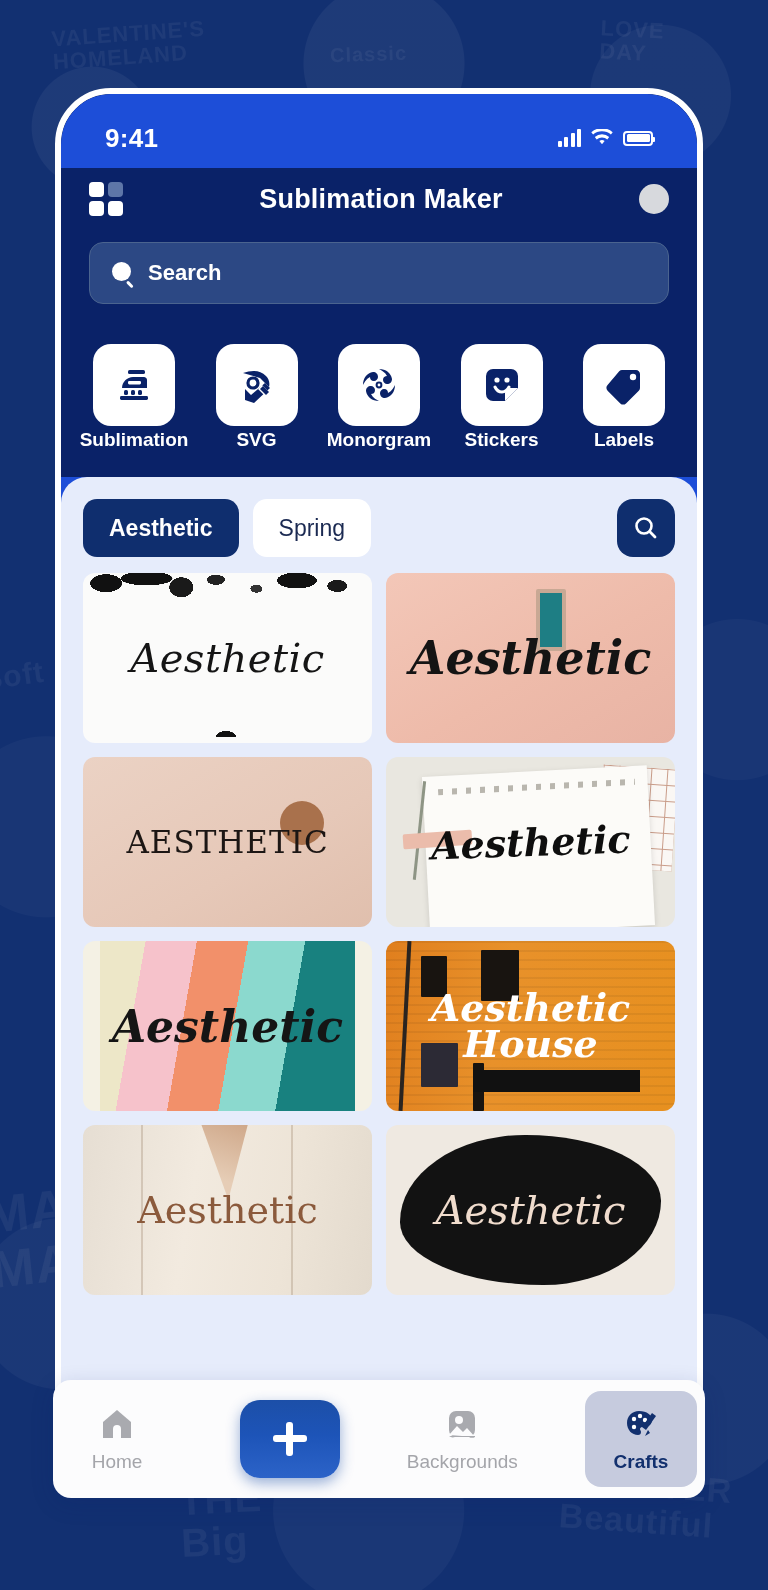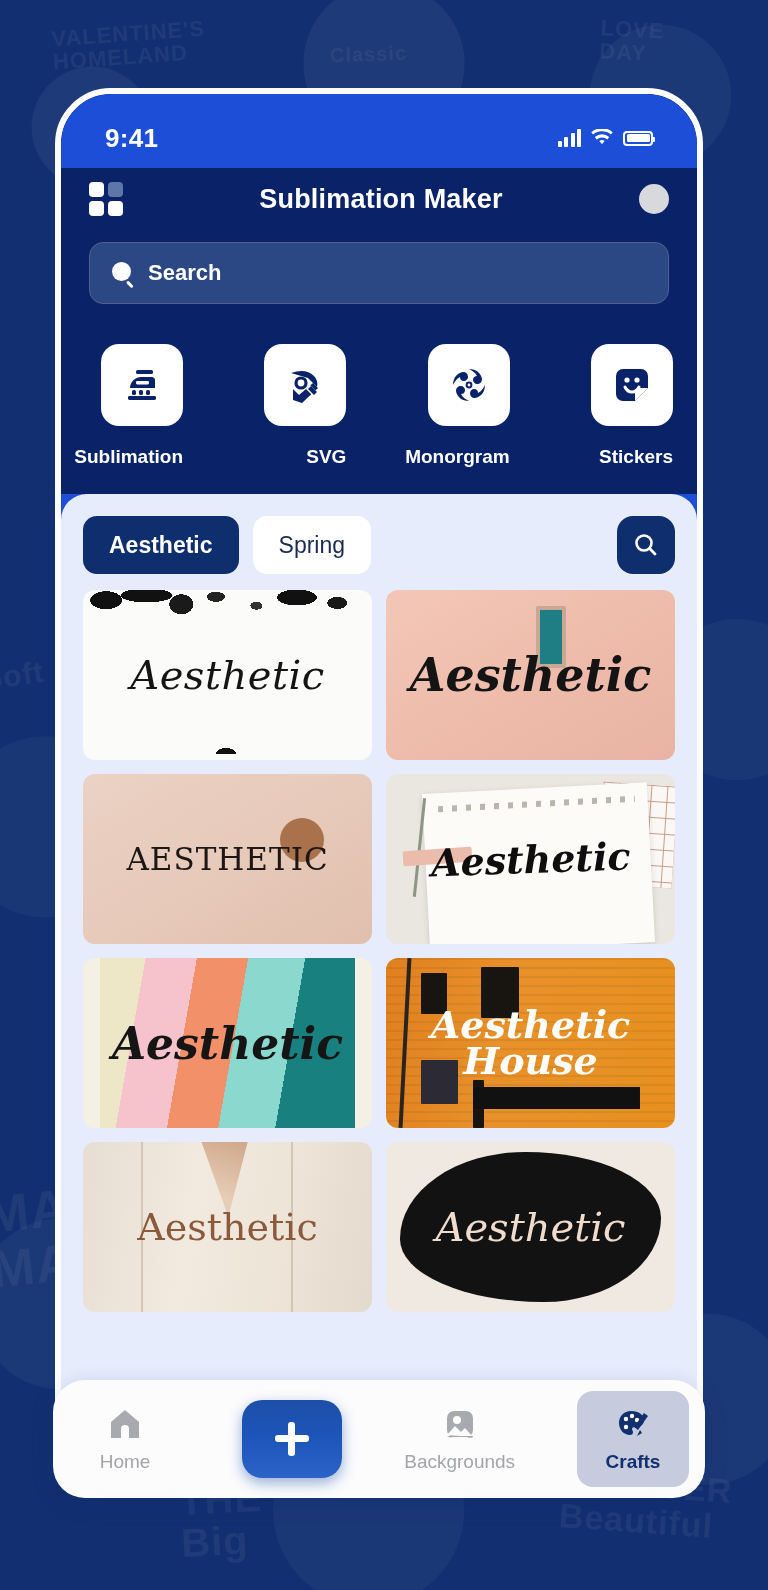--- a/index.html
+++ b/index.html
@@ -190,22 +190,22 @@
     display: flex;
     justify-content: space-between;
     padding: 22px 24px 26px 24px;
     background: #0A2268;
     flex: 0 0 auto;
   }
   .cat {
     width: 98px;
     display: flex;
     flex-direction: column;
-    align-items: flex-end;
-    gap: 20px;
+    align-items: center;
+    gap: 3px;
   }
   .cat-tile {
     width: 82px; height: 82px;
     background: #fff;
     border-radius: 18px;
     display: flex;
     align-items: center;
     justify-content: center;
   }
   .cat-tile svg { display:block; }
@@ -413,25 +413,25 @@
   .c8 .label { color:#F0DCCD; font-size: 40px; font-weight:400; }
 
   
   .navbar {
     position: absolute;
     left: 53px;
     bottom: 92px;
     width: 652px;
     height: 118px;
     background: #FCFCFD;
-    border-radius: 32px;
+    border-radius: 18px;
     display: flex;
     align-items: center;
     justify-content: space-between;
-    padding: 0 16px;
+    padding: 0 8px;
     z-index: 40;
     box-shadow: 0 6px 22px rgba(10,34,104,.18);
   }
   .nav-item {
     width: 112px;
     height: 96px;
     border-radius: 16px;
     display: flex;
     flex-direction: column;
     align-items: center;
@@ -581,20 +581,29 @@
             <path d="M13 6h18a7 7 0 0 1 7 7v12l-13 13H13a7 7 0 0 1-7-7V13a7 7 0 0 1 7-7z" fill="#0A2268"></path>
             <path d="M25 38l13-13h-8a5 5 0 0 0-5 5z" fill="#fff"></path>
             <circle cx="17" cy="17" r="2.6" fill="#fff"></circle>
             <circle cx="27" cy="17" r="2.6" fill="#fff"></circle>
             <path d="M15 24c1.6 3.4 4.2 5 7 5s5.4-1.6 7-5" fill="none" stroke="#fff" stroke-width="3" stroke-linecap="round"></path>
           </svg>
         </div>
         <div class="cat-label">Stickers</div>
       </div>
 
+      <div class="cat">
+        <div class="cat-tile">
+          <svg width="44" height="44" viewBox="0 0 44 44">
+            <path d="M20 7h14c2.2 0 4 1.8 4 4v14c0 1-.4 2-1.2 2.8L24 40.4c-1.6 1.6-4.1 1.6-5.7 0L5.6 27.7c-1.6-1.6-1.6-4.1 0-5.7L17.2 8.2C18 7.4 19 7 20 7z" fill="#0A2268"></path>
+            <circle cx="31" cy="14" r="3.2" fill="#fff"></circle>
+          </svg>
+        </div>
+        <div class="cat-label">Labels</div>
+      </div>
 
     </div>
 
     <div class="sheet">
 
       <div class="chips">
         <div class="chip active">Aesthetic</div>
         <div class="chip">Spring</div>
         <div class="chip-search">
           <svg width="30" height="30" viewBox="0 0 30 30">

